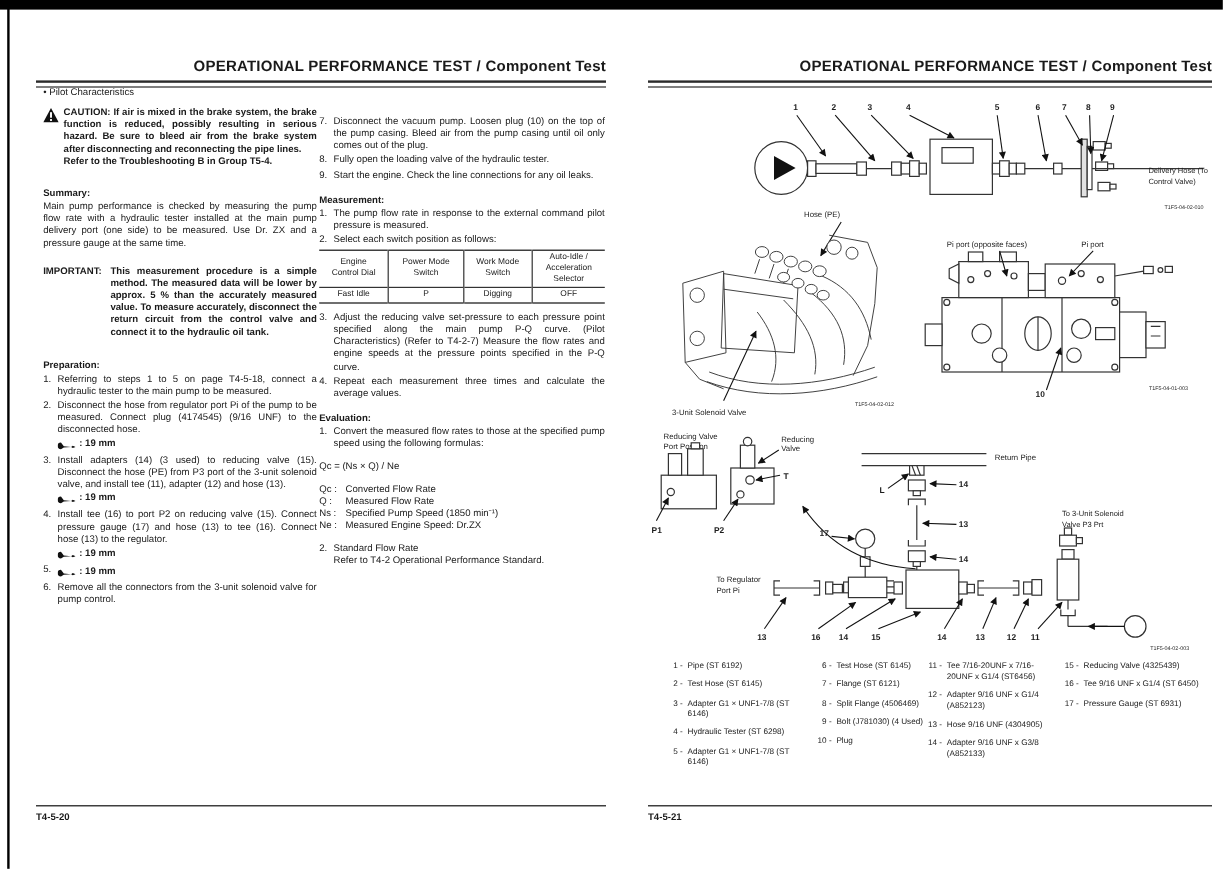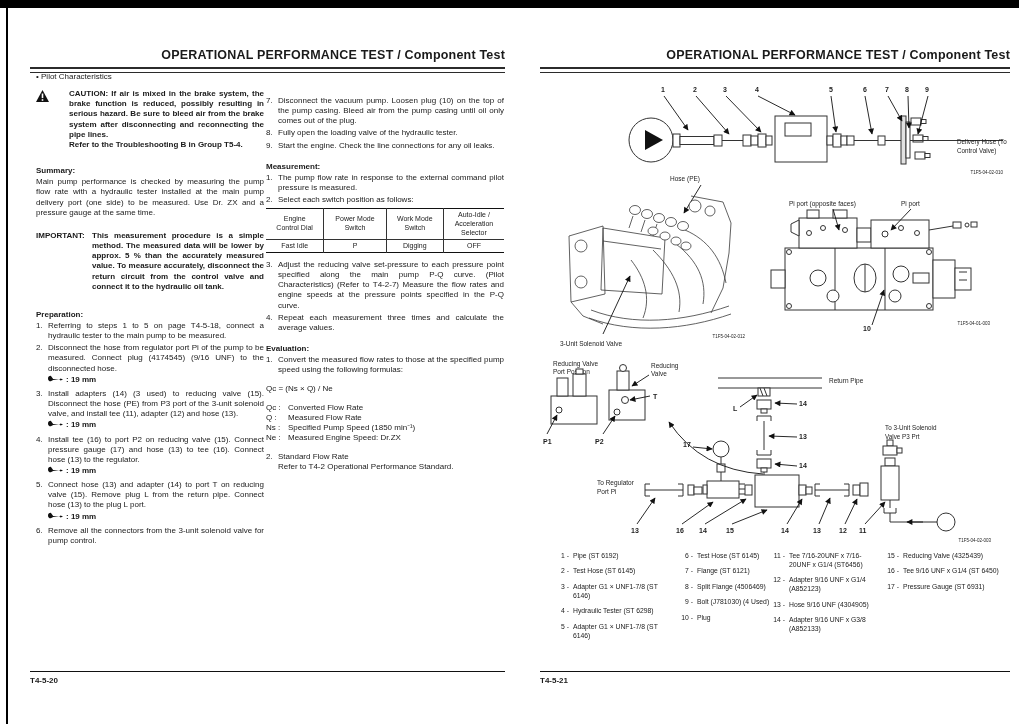--- a/index.html
+++ b/index.html
@@ -15,27 +15,27 @@
   .fline{position:absolute;top:671px;left:0;right:0;border-top:1.3px solid #111}
   .pfooter{position:absolute;top:676px;left:0;right:0;text-align:left;font-size:8px;font-weight:600}
   
   .cola{position:absolute;left:6px;top:72px;width:228px;font-size:8px;line-height:1.27}
   .colb{position:absolute;left:236px;top:96px;width:238px;font-size:8px;line-height:1.27}
   .j{text-align:justify}
   .hdg{font-weight:bold;margin:11px 0 1px}
   .li{display:flex;margin-bottom:2px}
   .li .no{flex:none;width:12px}
   .li .bd{flex:1;min-width:0}
-  .caution{display:flex;gap:20px;margin-top:7px}
+  .caution{display:flex;gap:4px;margin-top:7px}
   .caution .cicon{flex:none;margin-top:1px}
   .cbody{flex:1;font-weight:bold}
   .imp{display:flex;margin-top:13px;font-weight:bold}
   .imp .lbl{flex:none;width:56px}
   .imp .bd{flex:1}
-  .wl{display:flex;align-items:flex-start;gap:3px;margin:1px 0 2px;font-weight:bold}
+  .wl{display:flex;align-items:flex-end;gap:3px;margin:1px 0 2px;font-weight:bold}
   .wl svg{flex:none}
   table.sw{width:100%;border-collapse:collapse;margin:3px 0 7px;font-size:7px;text-align:center}
   table.sw th,table.sw td{border-left:1px solid #333;border-right:1px solid #333;padding:1.5px 2px;font-weight:normal;white-space:pre-line}
   table.sw th:first-child,table.sw td:first-child{border-left:none}
   table.sw th:last-child,table.sw td:last-child{border-right:none}
   table.sw thead tr{border-top:1.6px solid #111;border-bottom:1px solid #333}
   table.sw tbody tr{border-bottom:1.6px solid #111}
   .formula{margin:9px 0 8px;font-size:8px}
   .def{display:flex}
   .def .sym{flex:none;width:22px}
@@ -134,21 +134,20 @@
           <svg width="15" height="7" viewBox="0 0 32 14">
               <path d="M6 1 a6 6 0 1 0 0 12 l5 -3 13 -1 3 2 5 -2 -5 -2 -3 2 -13 -1 z" fill="#111"></path>
             </svg>
           <span>: 19 mm</span>
         </div>
       </div>
     </div>
     <div class="li">
       <span class="no">5.</span>
       <div class="bd">
-        <div class="j">Connect hose (13) and adapter (14) to port T on reducing valve (15). Remove plug L from the return pipe. Connect hose (13) to the plug L port.</div>
         <div class="wl">
           <svg width="15" height="7" viewBox="0 0 32 14">
               <path d="M6 1 a6 6 0 1 0 0 12 l5 -3 13 -1 3 2 5 -2 -5 -2 -3 2 -13 -1 z" fill="#111"></path>
             </svg>
           <span>: 19 mm</span>
         </div>
       </div>
     </div>
     <div class="li">
       <span class="no">6.</span>

